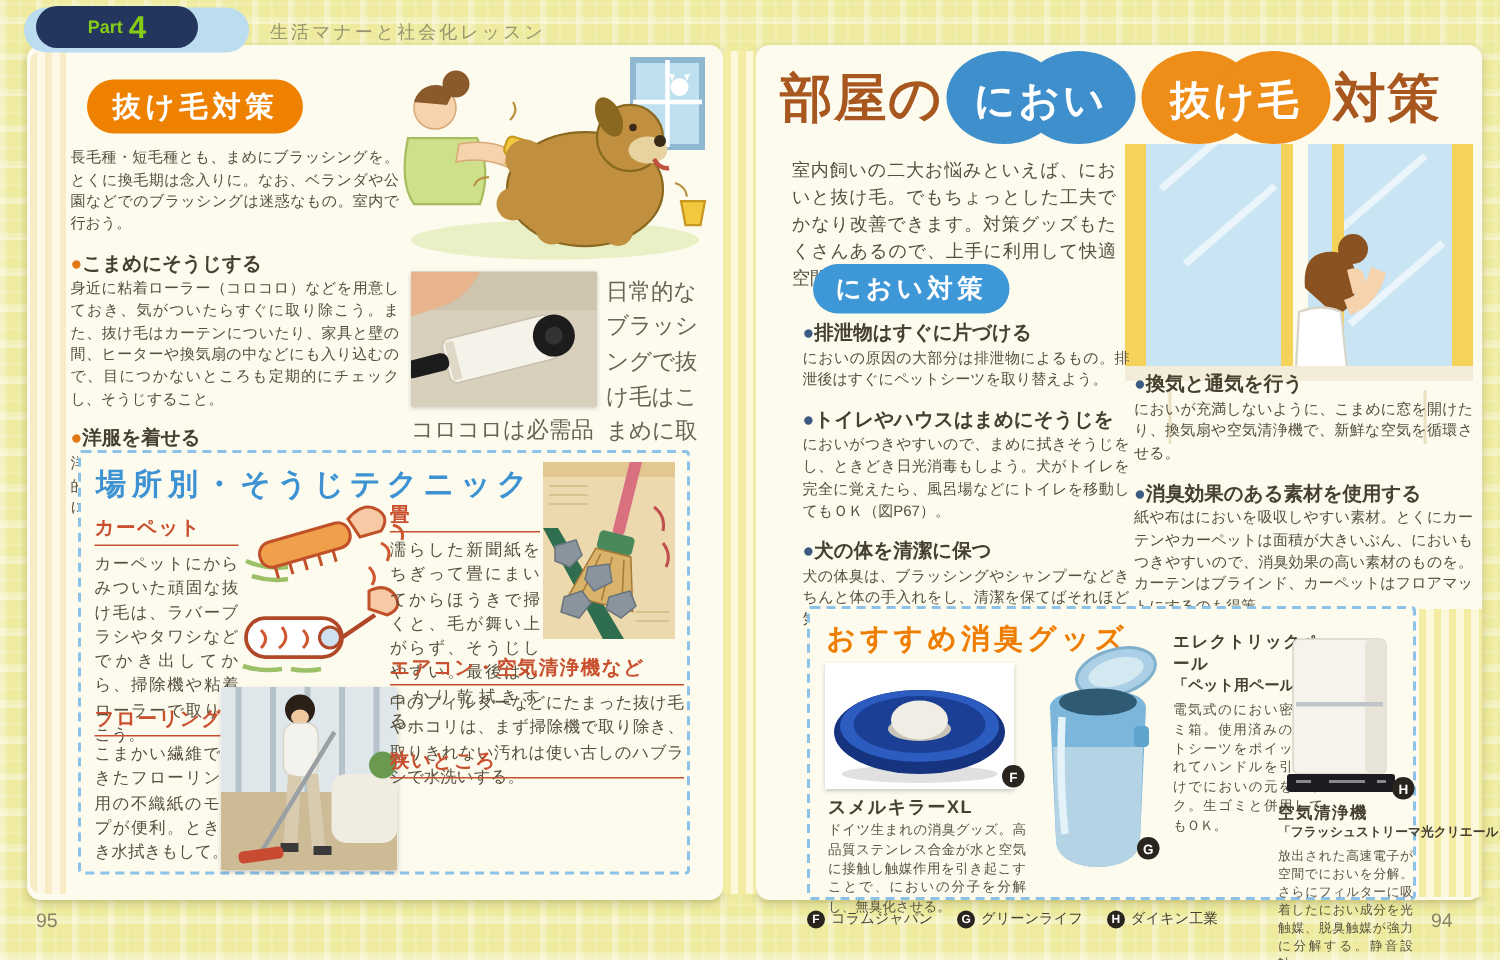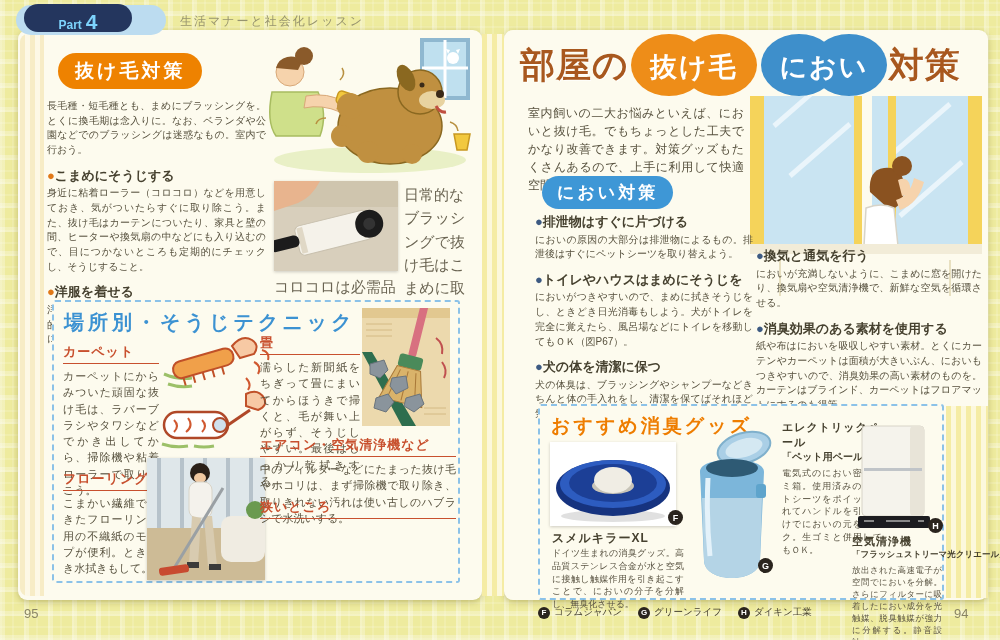--- a/index.html
+++ b/index.html
@@ -18,21 +18,21 @@
   .page {
     background:#fdfbee; border-radius:9px;
     box-shadow:0 2px 6px rgba(110,100,30,.35);
   }
   .stripes-v { background:repeating-linear-gradient(90deg,#f5eca4 0 5px,#fcf8dc 5px 10px); }
   .stripes-pink { background:repeating-linear-gradient(90deg,#f7ecc6 0 5px,#fdf8e6 5px 10px); border-radius:8px 0 0 8px; }
 
   
   .part-cloud { left:16px; top:5px; width:150px; height:30px; background:#bcdcf0; border-radius:16px; }
   .part-pill  { left:24px; top:4px; width:108px; height:28px; background:#24365e; border-radius:14px;
-                color:#7dd3fc; display:flex; align-items:flex-end; justify-content:center; gap:4px; }
+                color:#84cc16; display:flex; align-items:center; justify-content:center; gap:4px; }
   .part-word { font-size:12px; font-weight:bold; }
   .part-num  { font-size:21px; font-weight:bold; line-height:1; }
   .hdr-sub { left:180px; top:13px; font-size:12px; color:#97946f; letter-spacing:2px; }
 
   
   .badge { color:#fff; font-weight:bold; border-radius:18px; display:inline-block; }
   .badge-orange { background:#ee8200; font-size:19px; padding:5px 17px; letter-spacing:3px; }
   .badge-blue   { background:#3e97d6; font-size:17px; padding:5px 15px; letter-spacing:3px; }
 
   
@@ -260,29 +260,29 @@
     <span class="tech-h">エアコン・空気清浄機など</span>
     <div class="tech-b">中のフィルターなどにたまった抜け毛やホコリは、まず掃除機で取り除き、取りきれない汚れは使い古しのハブラシで水洗いする。</div>
   </div>
   <div class="abs" style="left:206px; top:196px; width:196px;">
     <span class="tech-h">狭いところ</span>
   </div>
 </div>
 
 <div class="abs title-row">
   <span class="title-txt">部屋の</span>
+  <div class="bubble bubble-blue">
+    <i class="l"></i>
+      <i class="r"></i>
+      <span>におい</span>
+  </div>
   <div class="bubble bubble-orange">
     <i class="l"></i>
       <i class="r"></i>
       <span>抜け毛</span>
-  </div>
-  <div class="bubble bubble-blue">
-    <i class="l"></i>
-      <i class="r"></i>
-      <span>におい</span>
   </div>
   <span class="title-txt">対策</span>
 </div>
 
 <div class="abs intro" style="left:528px; top:104px; width:216px;">室内飼いの二大お悩みといえば、においと抜け毛。でもちょっとした工夫でかなり改善できます。対策グッズもたくさんあるので、上手に利用して快適空間を作りましょう。</div>
 
 <svg class="abs" style="left:750px; top:96px;" width="232" height="206" viewBox="0 0 232 206">
   <rect width="232" height="206" fill="#fdfbee"></rect>
   <rect x="14" y="0" width="96" height="150" fill="#c9e4f2"></rect>
   <rect x="122" y="0" width="96" height="150" fill="#c9e4f2"></rect>

